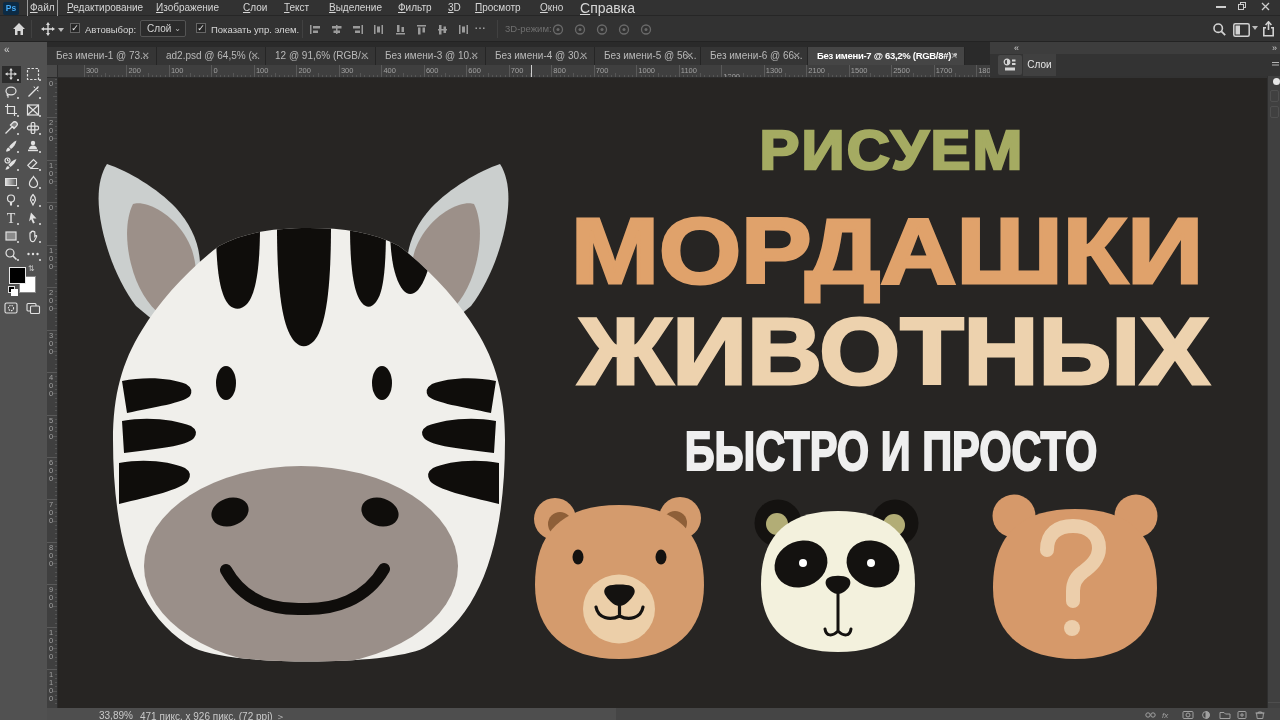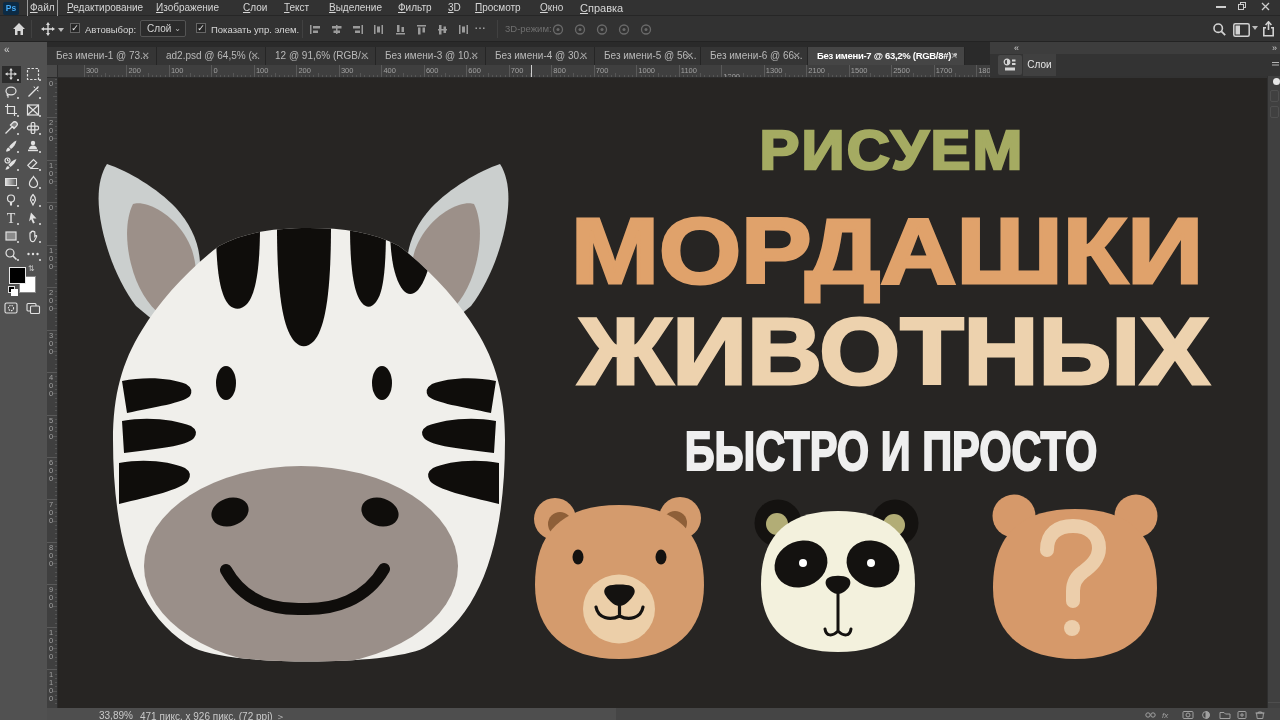--- a/index.html
+++ b/index.html
@@ -14,21 +14,21 @@
 <div class="abs" style="left:30px;top:2px;font-size:10px;color:#d6d6d6;height:12px;line-height:12px;outline:1px solid #9a9a9a;outline-offset:2px;"><u style="text-decoration-thickness:1px;">Ф</u>айл</div>
 <div class="abs" style="left:67px;top:2px;font-size:10px;color:#d6d6d6;height:12px;line-height:12px;"><u style="text-decoration-thickness:1px;">Р</u>едактирование</div>
 <div class="abs" style="left:156px;top:2px;font-size:10px;color:#d6d6d6;height:12px;line-height:12px;"><u style="text-decoration-thickness:1px;">И</u>зображение</div>
 <div class="abs" style="left:243px;top:2px;font-size:10px;color:#d6d6d6;height:12px;line-height:12px;"><u style="text-decoration-thickness:1px;">С</u>лои</div>
 <div class="abs" style="left:284px;top:2px;font-size:10px;color:#d6d6d6;height:12px;line-height:12px;"><u style="text-decoration-thickness:1px;">Т</u>екст</div>
 <div class="abs" style="left:329px;top:2px;font-size:10px;color:#d6d6d6;height:12px;line-height:12px;"><u style="text-decoration-thickness:1px;">В</u>ыделение</div>
 <div class="abs" style="left:398px;top:2px;font-size:10px;color:#d6d6d6;height:12px;line-height:12px;"><u style="text-decoration-thickness:1px;">Ф</u>ильтр</div>
 <div class="abs" style="left:448px;top:2px;font-size:10px;color:#d6d6d6;height:12px;line-height:12px;"><u style="text-decoration-thickness:1px;">3</u>D</div>
 <div class="abs" style="left:475px;top:2px;font-size:10px;color:#d6d6d6;height:12px;line-height:12px;"><u style="text-decoration-thickness:1px;">П</u>росмотр</div>
 <div class="abs" style="left:540px;top:2px;font-size:10px;color:#d6d6d6;height:12px;line-height:12px;"><u style="text-decoration-thickness:1px;">О</u>кно</div>
-<div class="abs" style="left:580px;top:2px;font-size:11px;color:#d6d6d6;height:12px;line-height:12px;"><u style="text-decoration-thickness:1px;">С</u>правка</div>
+<div class="abs" style="left:580px;top:2px;font-size:14px;color:#d6d6d6;height:12px;line-height:12px;"><u style="text-decoration-thickness:1px;">С</u>правка</div>
 <div class="abs" style="left:1216px;top:6px;width:10px;height:1.5px;background:#cccccc;"></div>
 <div class="abs" style="left:1240px;top:2px;width:6px;height:6px;border:1px solid #cccccc;"></div>
 <div class="abs" style="left:1238px;top:4px;width:6px;height:6px;border:1px solid #cccccc;background:#323232;"></div>
 <svg class="abs" style="left:1261px;top:2px;" width="9" height="9" viewBox="0 0 9 9">
         <path d="M1 1 L8 8 M8 1 L1 8" stroke="#cccccc" stroke-width="1.3"></path>
       </svg>
 </div>
 <div class="abs" style="left:0;top:16px;width:1280px;height:26px;background:#323232;border-bottom:1px solid #232323;">
 <svg class="abs" style="left:11px;top:5px;" width="16" height="16" viewBox="0 0 16 16">
         <path d="M8 2 L14 8 L12 8 L12 14 L9.5 14 L9.5 10 L6.5 10 L6.5 14 L4 14 L4 8 L2 8 Z" fill="#d6d6d6"></path>

